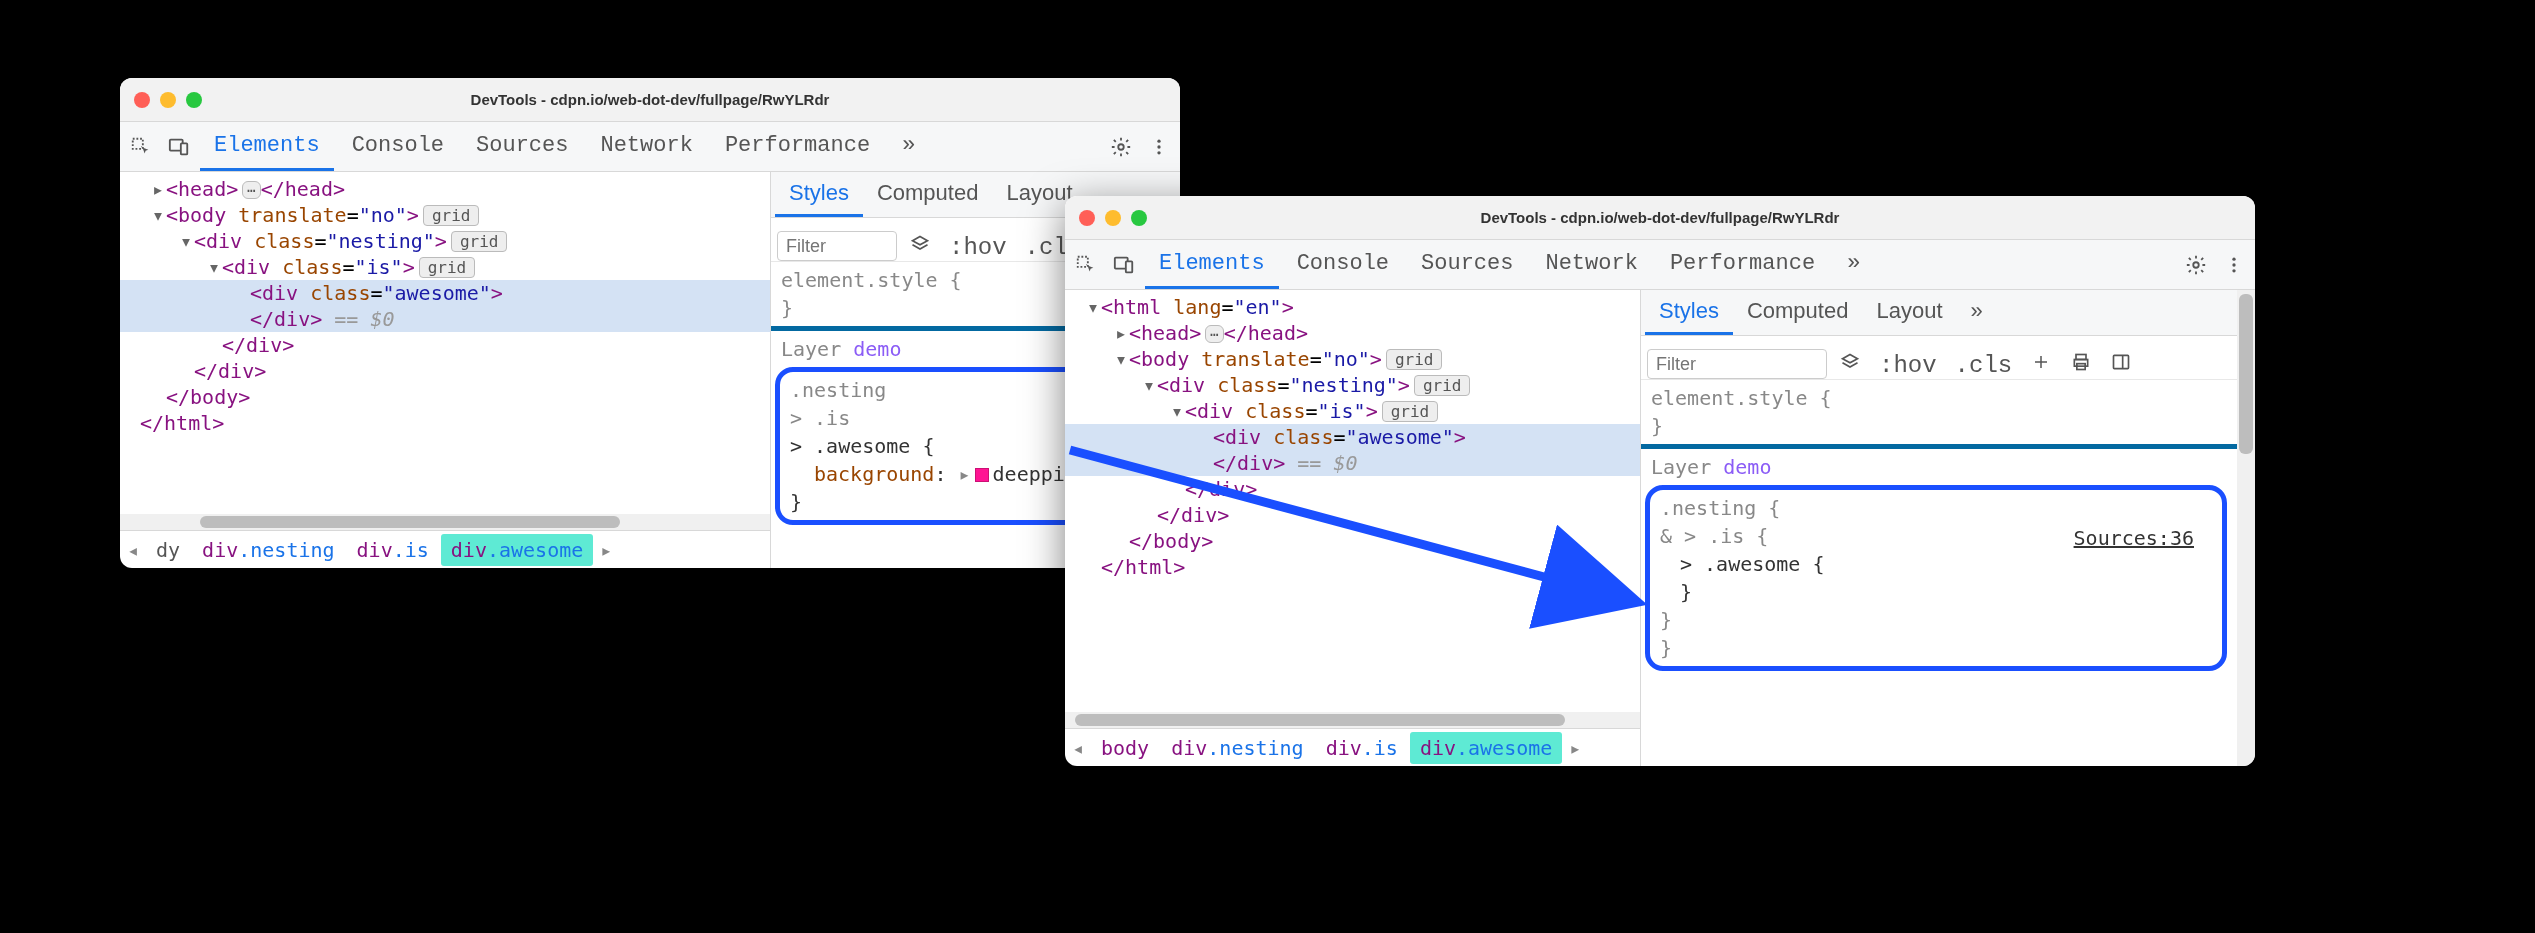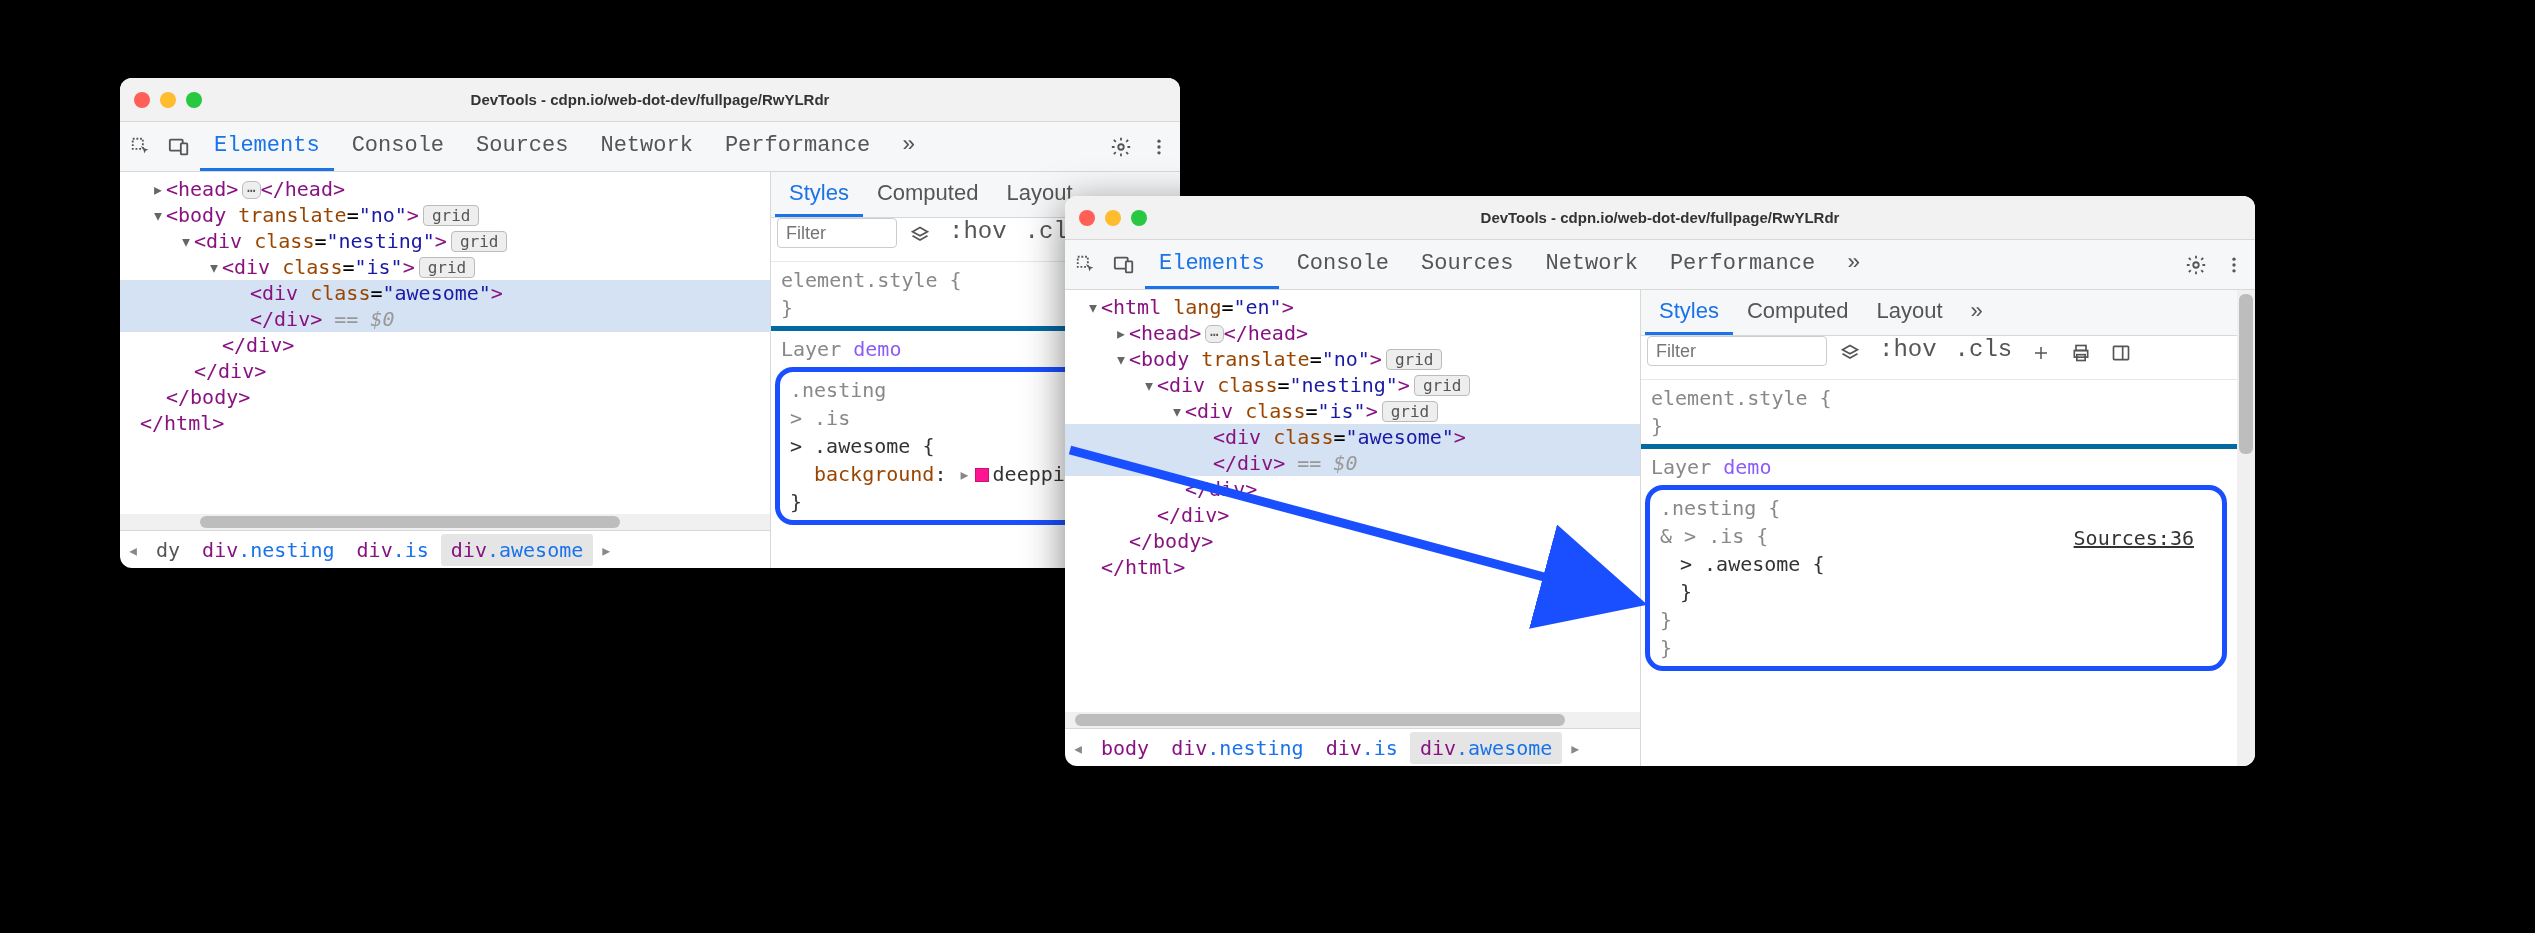--- a/index.html
+++ b/index.html
@@ -116,21 +116,21 @@
     display: flex;
     align-items: center;
     padding: 0 2px;
     font-size: 20px;
     color: #555;
     gap: 2px;
   }
   .crumbs .chev { width: 22px; text-align: center; color: #888; }
   .crumb { padding: 4px 10px; color: #555; border-radius: 3px; }
   .crumb .cls { color: #1a73e8; }
-  .crumb.sel { background: #e5e5e5; }
+  .crumb.sel { background: #5eead4; }
 
   .styles-pane {
     width: 410px;
     border-left: 1px solid #d8d8d8;
     display: flex; flex-direction: column;
     font-family: Menlo, Consolas, monospace;
     font-size: 20px;
     position: relative;
   }
   .win-right .styles-pane { width: 615px; }
@@ -141,21 +141,21 @@
     height: 46px;
     background: #f6f7f8;
     font-family: -apple-system, sans-serif;
     padding: 0 4px;
   }
   .stab { padding: 0 14px; height: 100%; display: flex; align-items: center; color: #555; font-size: 22px; border-bottom: 3px solid transparent; }
   .stab.active { color: #1a73e8; border-bottom-color: #1a73e8; }
 
   .filter-row {
     display: flex;
-    align-items: flex-start;
+    align-items: flex-end;
     height: 44px;
     border-bottom: 1px solid #e8e8e8;
     padding: 0 6px;
     gap: 6px;
     font-family: -apple-system, sans-serif;
   }
   .filter-input {
     width: 120px;
     height: 30px;
     border: 1px solid #ccc;

